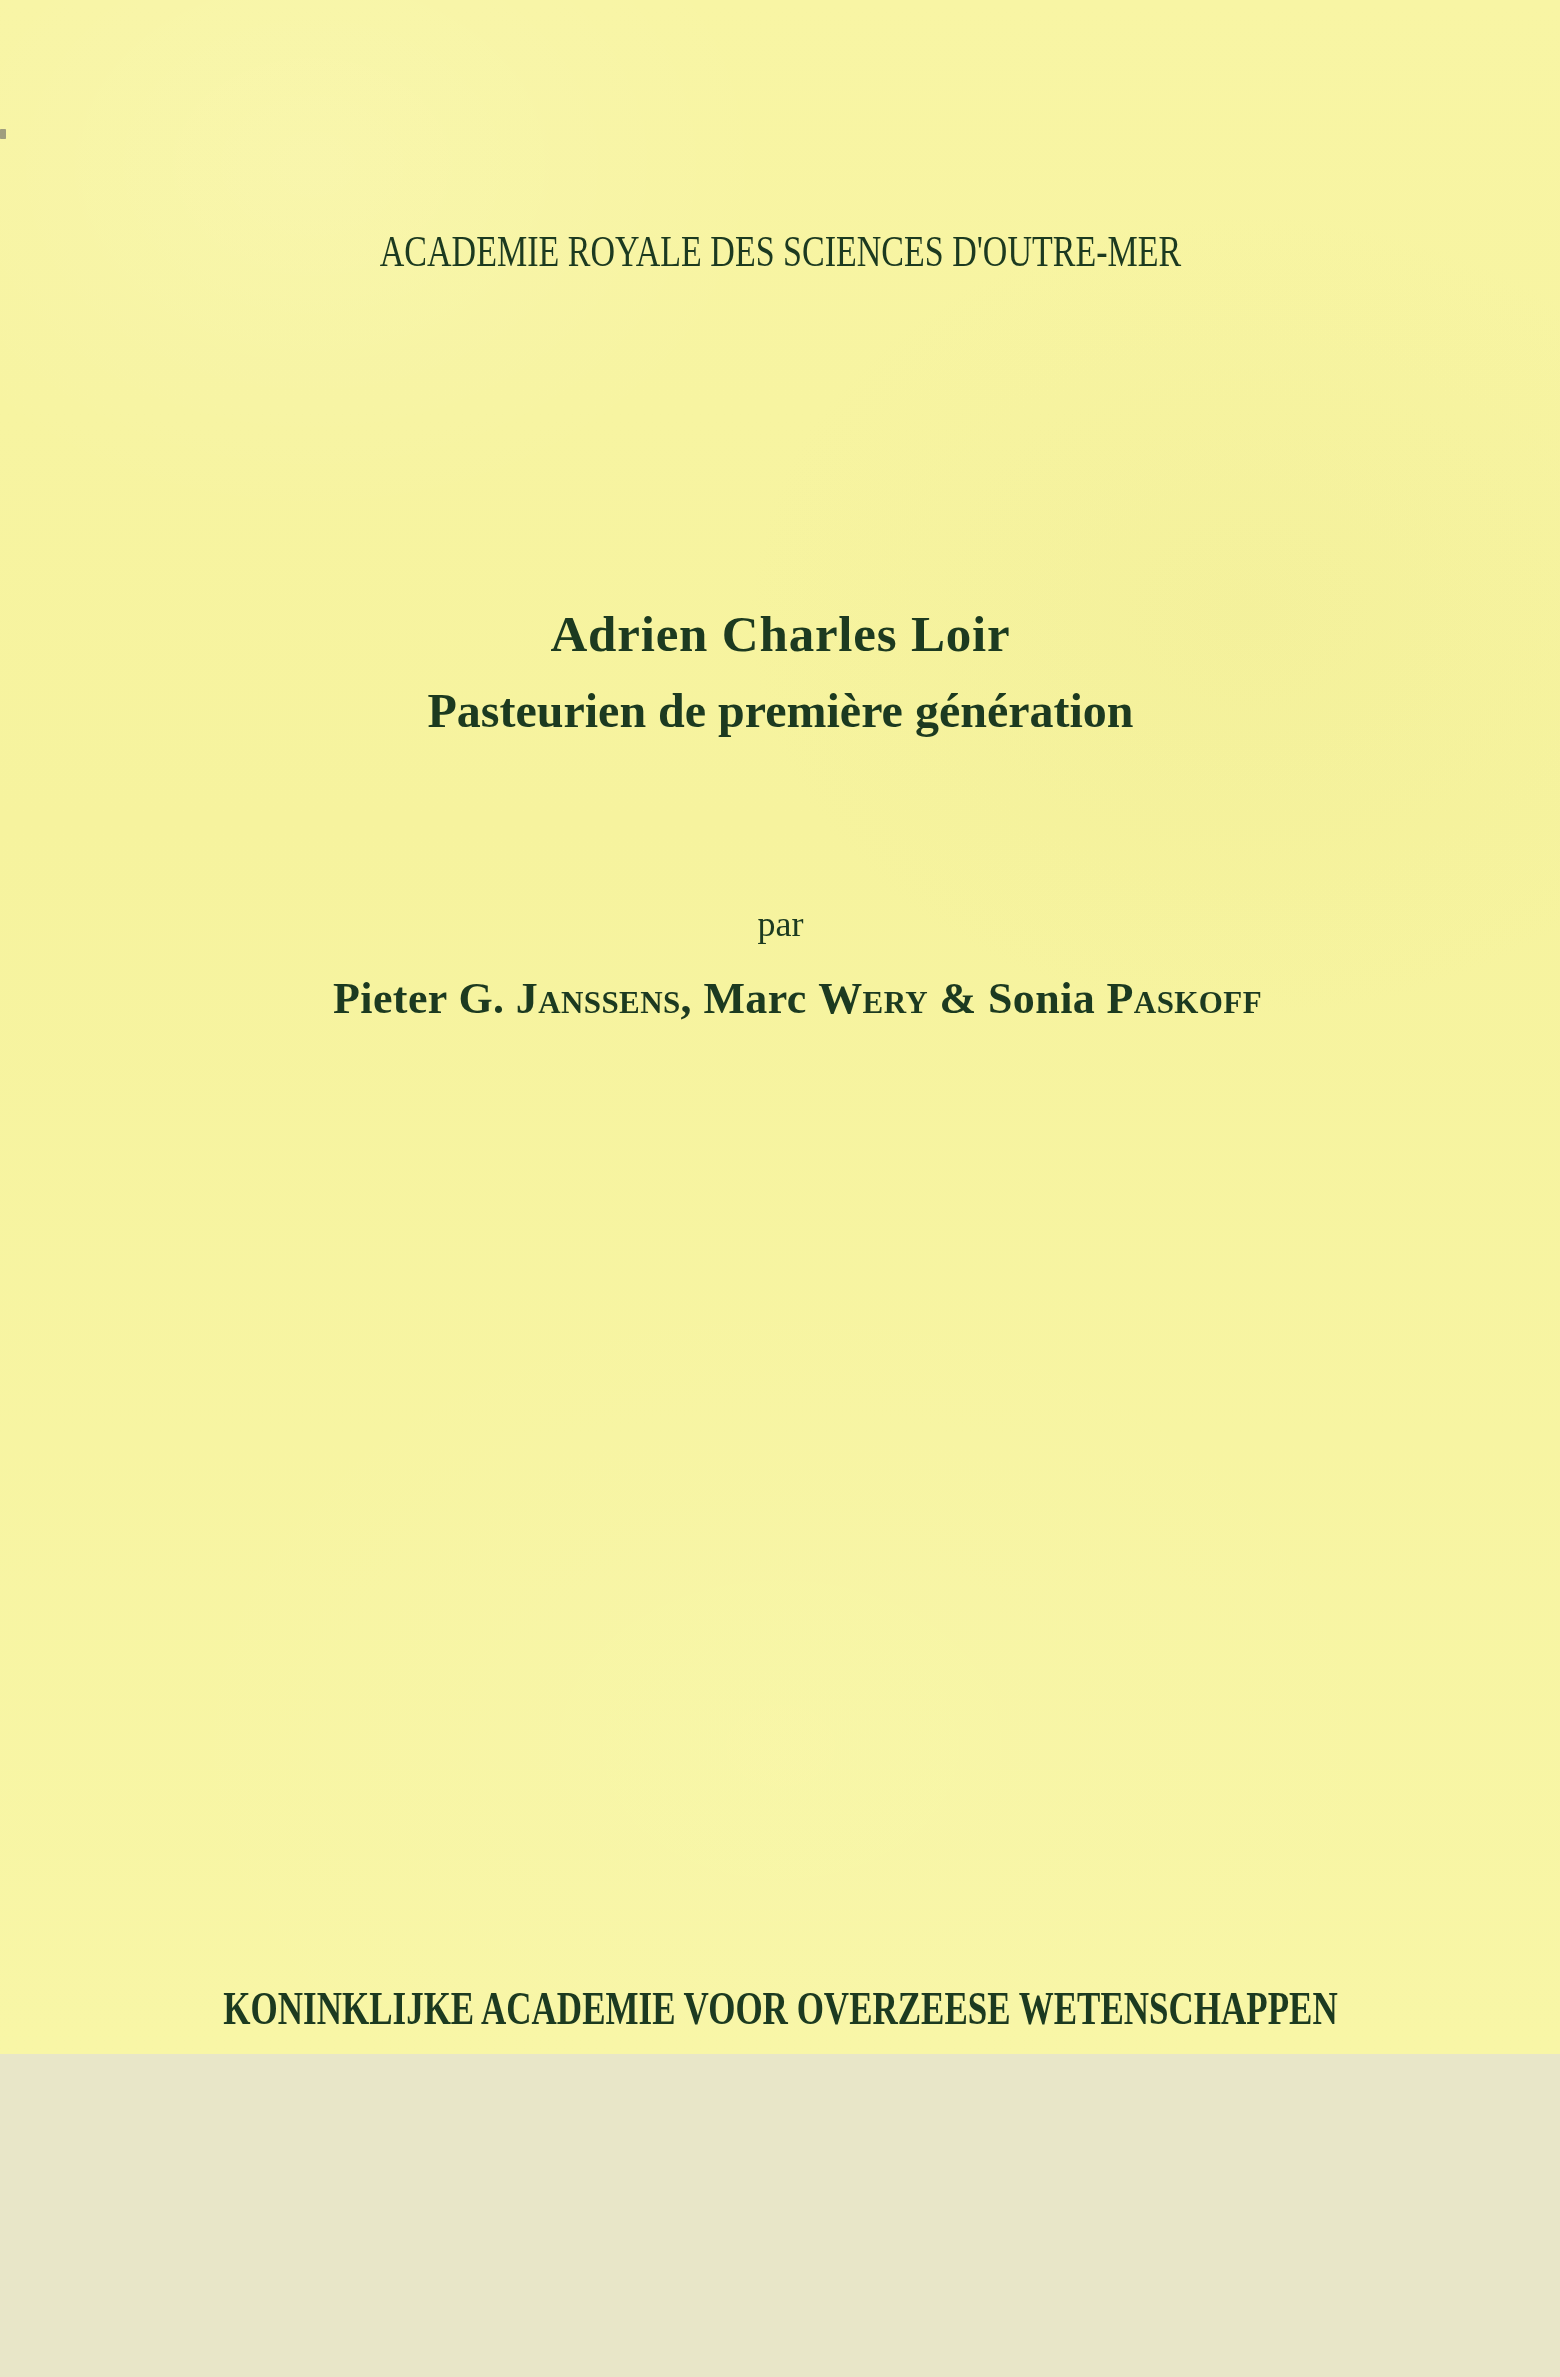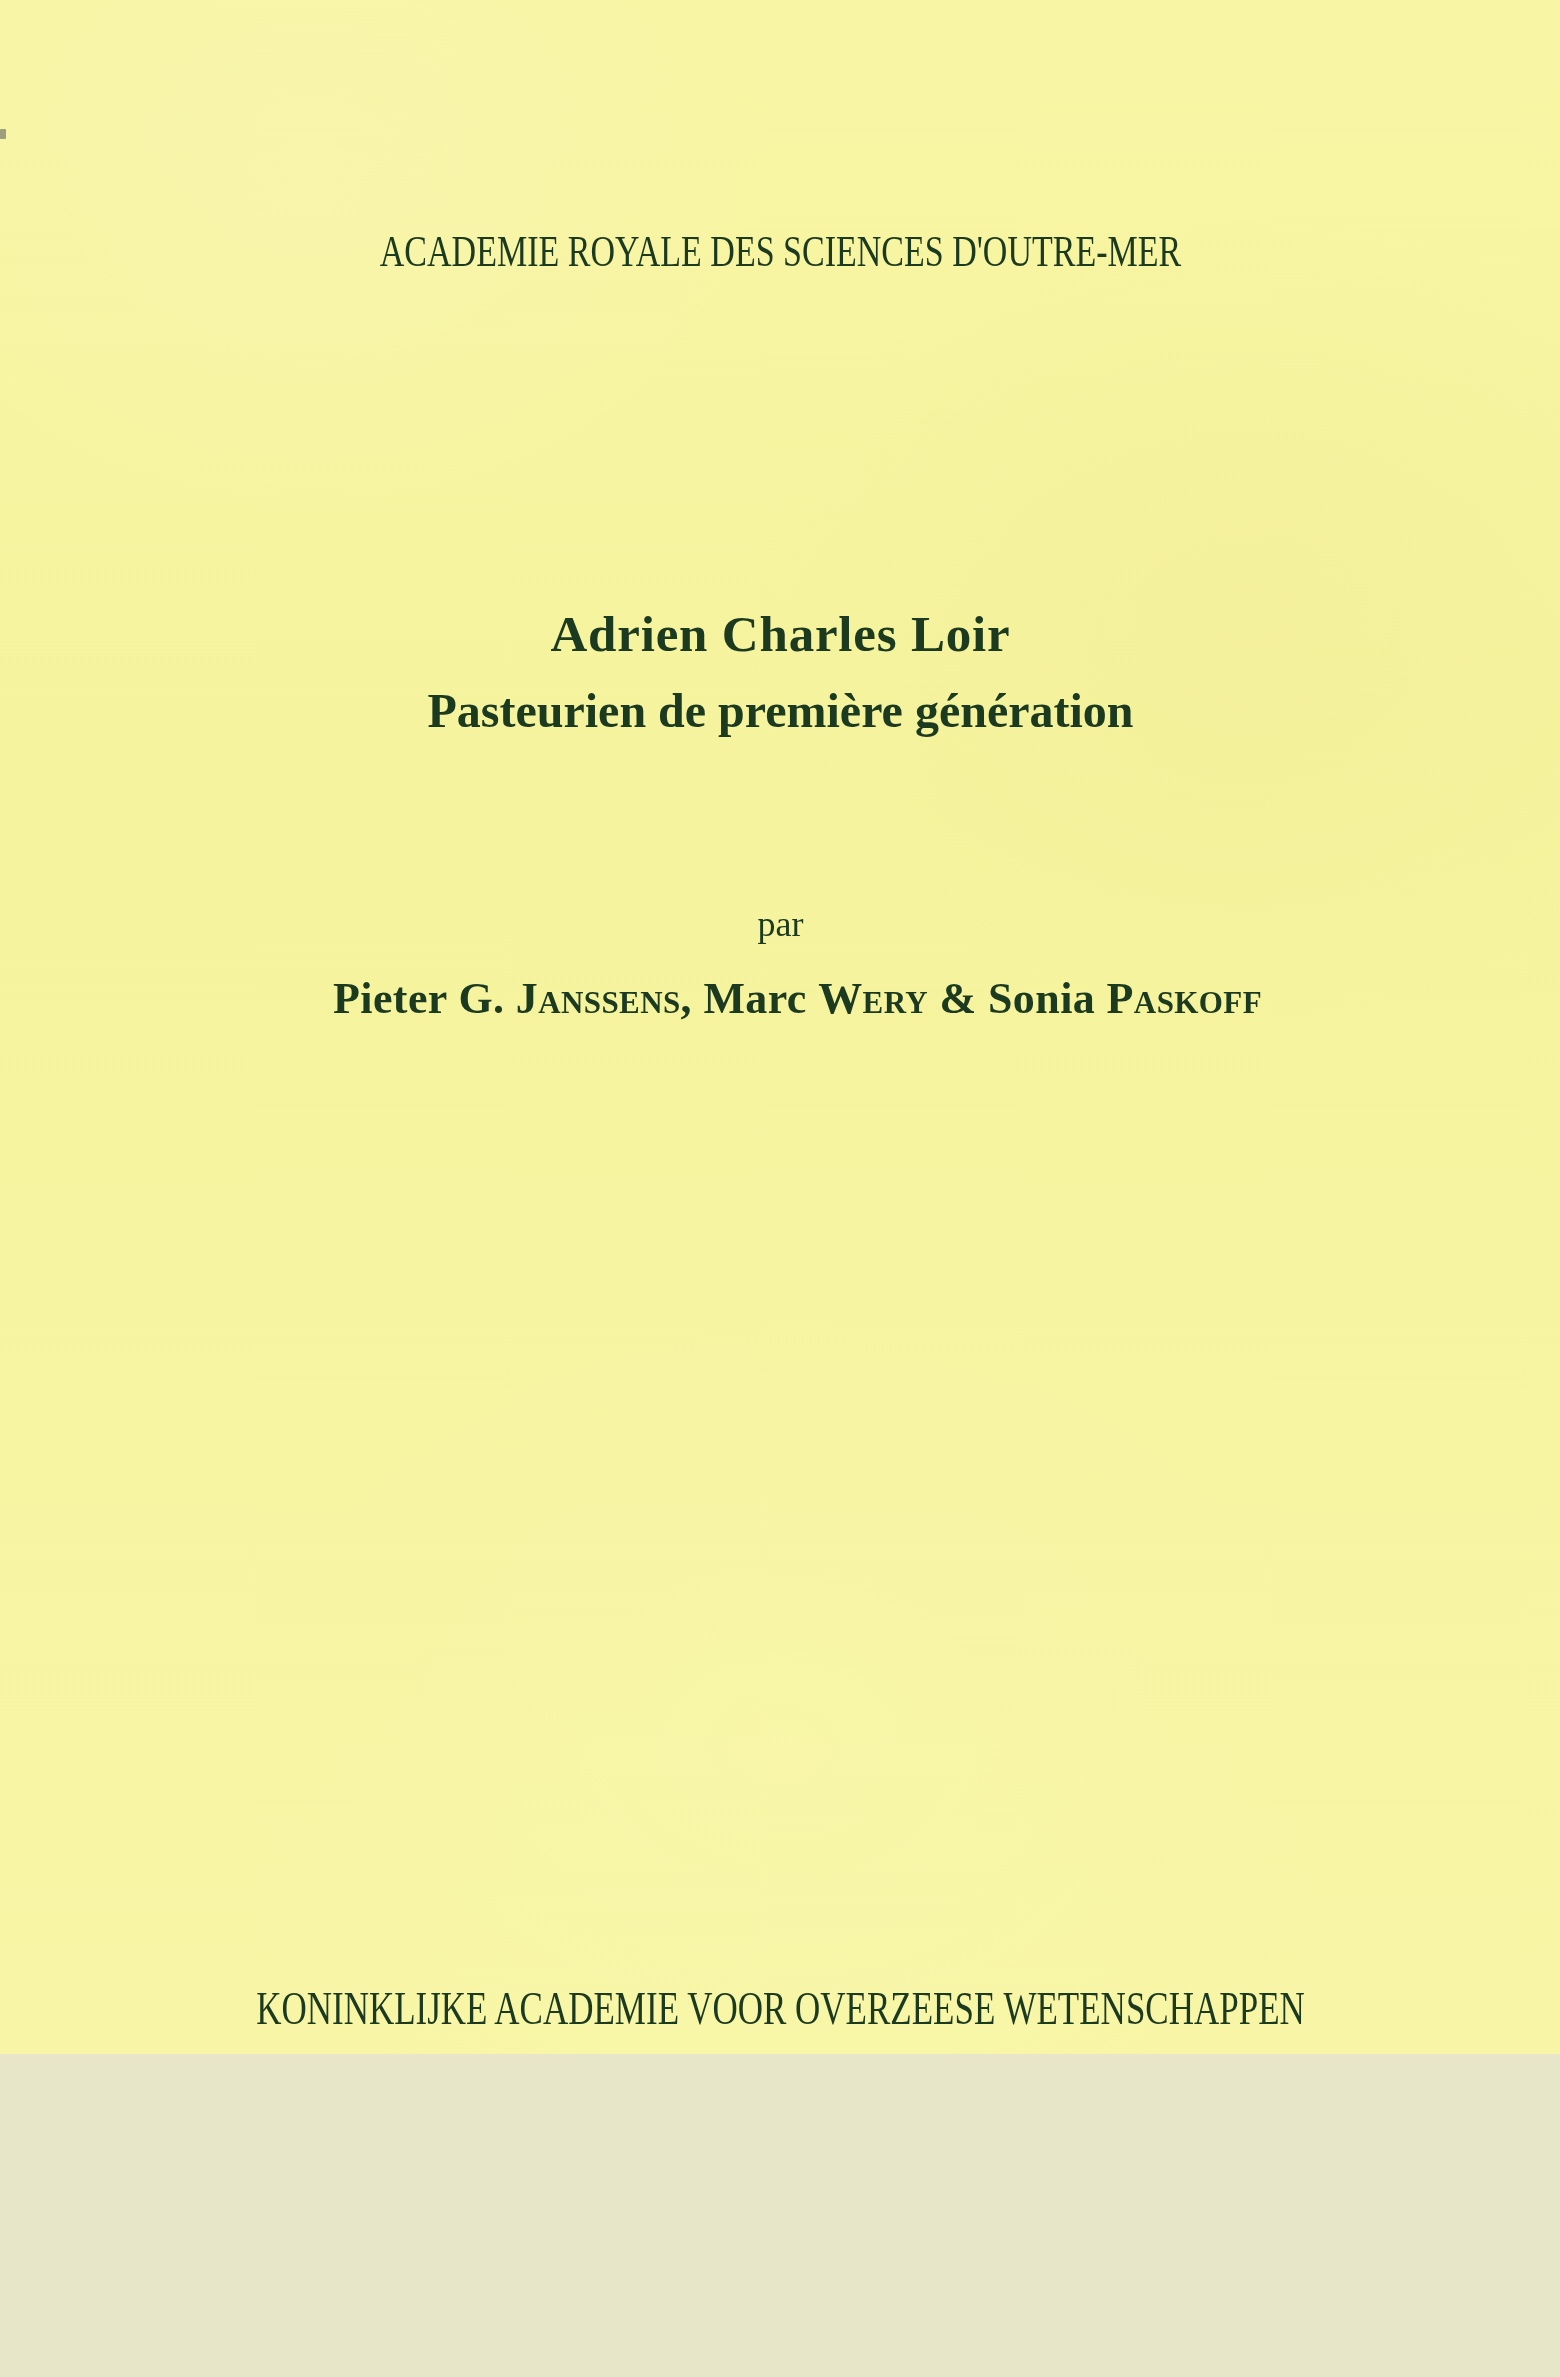--- a/index.html
+++ b/index.html
@@ -33,21 +33,21 @@
     display: inline-block;
     transform: scale(1, 1.3);
     transform-origin: 50% 50%;
     letter-spacing: 0px;
   }
   .header-line { top: 235px; font-size: 34px; font-weight: normal; }
   .title-line { top: 609px; font-size: 51px; font-weight: bold; letter-spacing: 0.8px; }
   .subtitle-line { top: 687px; font-size: 48px; font-weight: bold; }
   .par-line { top: 906px; font-size: 36px; font-weight: normal; }
   .authors-line { top: 977px; font-size: 44px; font-weight: bold; letter-spacing: 0.4px; padding-left: 17px; }
-  .publisher-line { top: 1992px; font-size: 35px; font-weight: normal; }
+  .publisher-line { top: 1992px; font-size: 35px; font-weight: bold; }
   .year-line { top: 2095px; font-size: 36px; font-weight: bold; margin-left: 36px; }
   .smallcaps { font-variant: small-caps; }
   .edge-speck {
     position: absolute;
     left: 0px;
     top: 129px;
     width: 6px;
     height: 10px;
     background: rgba(110,110,105,0.65);
     border-radius: 0.8px;

